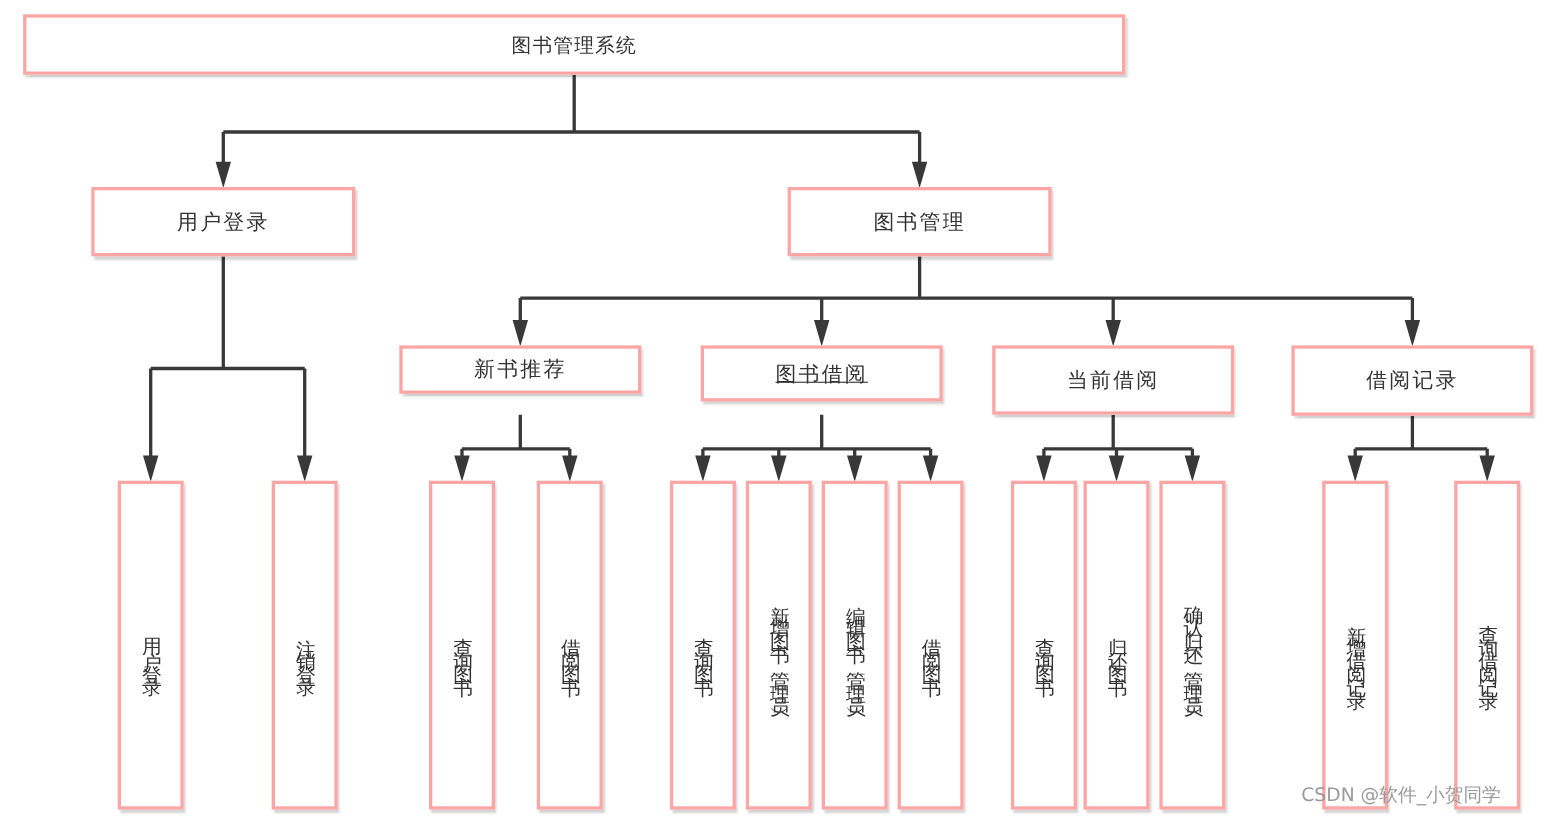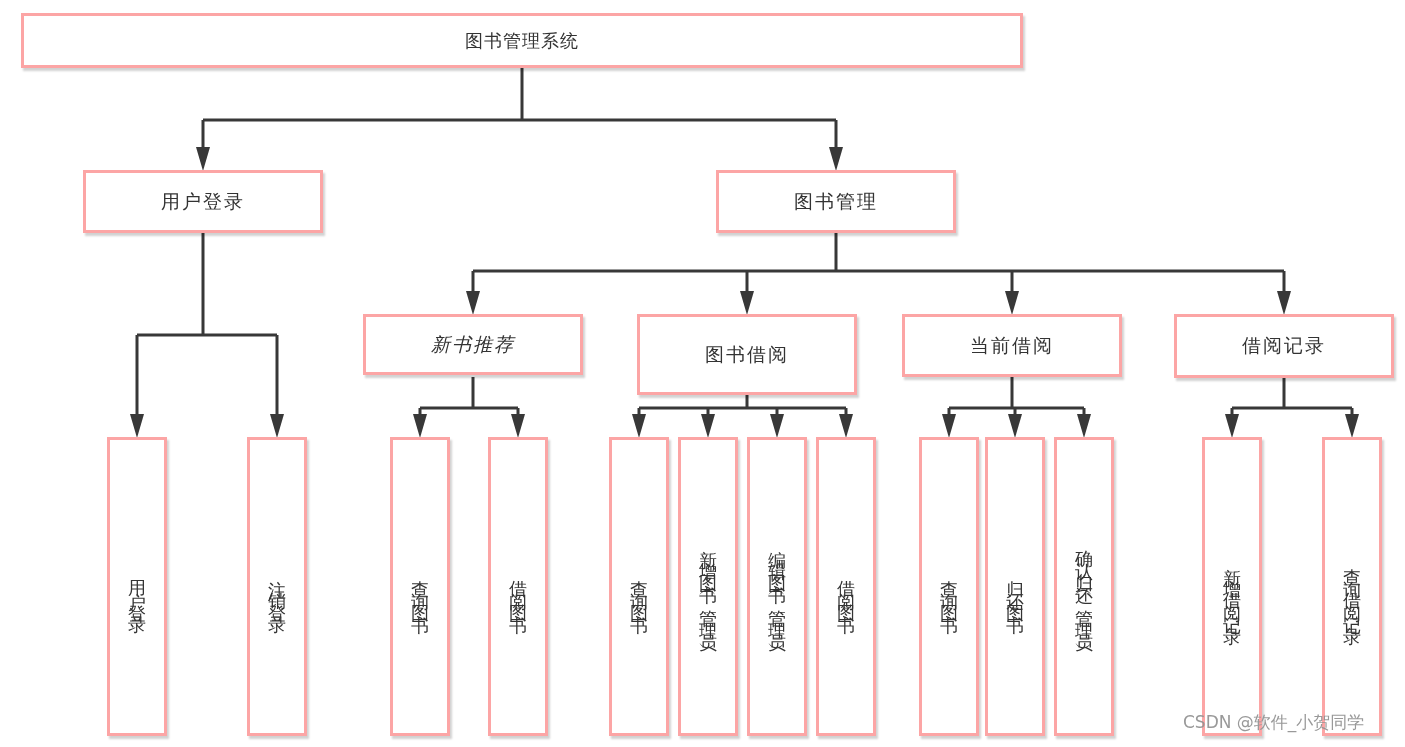--- a/index.html
+++ b/index.html
@@ -107,22 +107,22 @@
       <polygon points="1225,414 1239,414 1232,438"></polygon>
       <polygon points="1345,414 1359,414 1352,438"></polygon>
     </g>
   </svg>
 
   <div class="node h-node root-node" style="left:21px; top:13px; width:1002px; height:55px;">图书管理系统</div>
 
   <div class="node h-node" style="left:83px; top:170px; width:240px; height:63px;">用户登录</div>
   <div class="node h-node" style="left:716px; top:170px; width:240px; height:63px;font-family:Liberation Serif, serif;">图书管理</div>
 
-  <div class="node h-node" style="left:363px; top:314px; width:220px; height:61px;font-style:italic;">新书推荐</div>
-  <div class="node h-node" style="left:637px; top:314px; width:220px; height:81px;">图书借阅</div>
+  <div class="node h-node" style="left:363px; top:314px; width:220px; height:44px;">新书推荐</div>
+  <div class="node h-node" style="left:637px; top:314px; width:220px; height:51px;text-decoration:underline;">图书借阅</div>
   <div class="node h-node" style="left:902px; top:314px; width:220px; height:63px;">当前借阅</div>
   <div class="node h-node" style="left:1174px; top:314px; width:220px; height:64px;">借阅记录</div>
 
   <div class="node v-node" style="left:107px; top:437px; width:60px; height:299px;">用户登录</div>
   <div class="node v-node" style="left:247px; top:437px; width:60px; height:299px;">注销登录</div>
 
   <div class="node v-node" style="left:390px; top:437px; width:60px; height:299px;">查询图书</div>
   <div class="node v-node" style="left:488px; top:437px; width:60px; height:299px;">借阅图书</div>
 
   <div class="node v-node" style="left:609px; top:437px; width:60px; height:299px;">查询图书</div>

